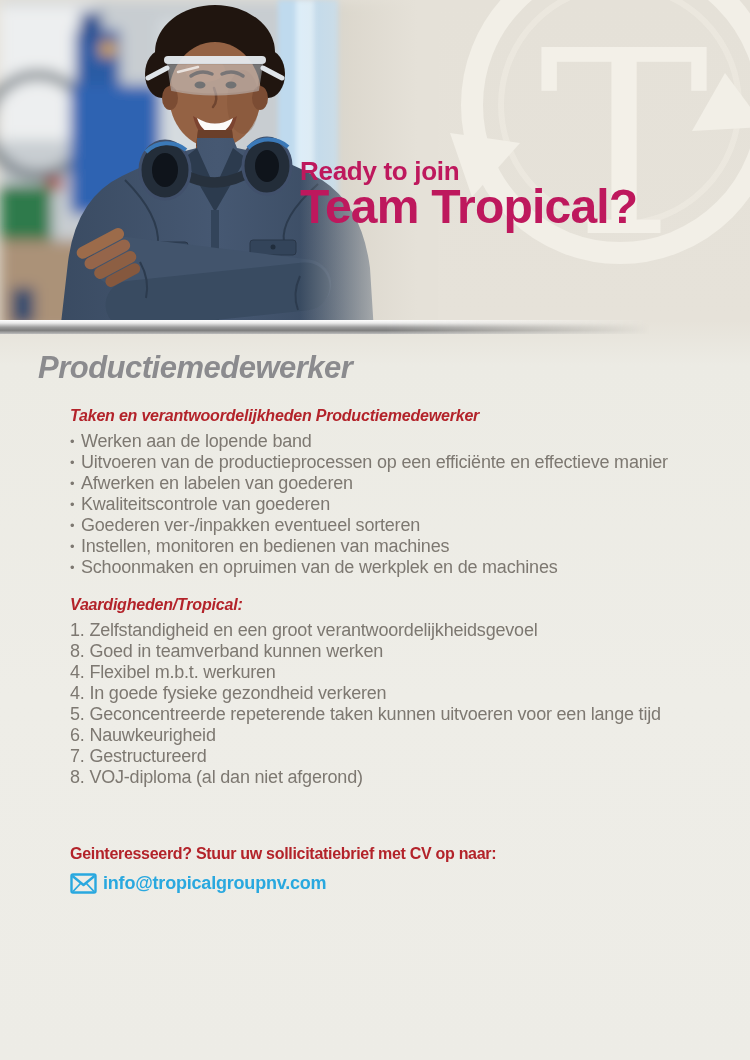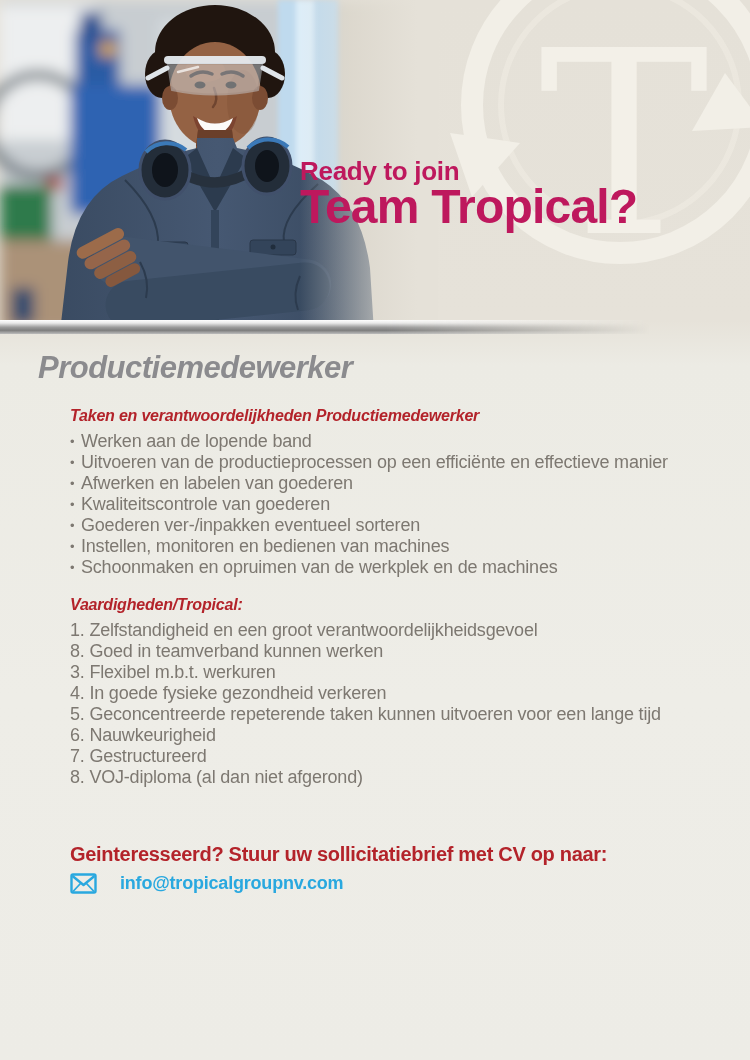--- a/index.html
+++ b/index.html
@@ -37,24 +37,24 @@
   .sec-heading{
     font-size:16px;font-weight:700;color:#b3232a;
     letter-spacing:-0.2px;margin:0 0 6px 0;line-height:19px;font-style:italic;
   }
   ul.flyer-list{list-style:none;margin:0;padding:0;font-size:18px;line-height:21px;letter-spacing:-0.2px;}
   ul.bullet-list li{position:relative;padding-left:11px;}
   ul.bullet-list li::before{content:"\2022";position:absolute;left:0;top:0;font-size:13px;}
   
   .contact{left:70px;top:842px;width:620px;}
   .contact-prompt{
-    margin:0;color:#b3232a;font-size:20px;font-weight:700;
+    margin:0;color:#b3232a;font-size:16px;font-weight:700;
     letter-spacing:-0.3px;line-height:24px;
   }
-  .email-row{display:flex;align-items:center;gap:23px;margin-top:7px;}
+  .email-row{display:flex;align-items:center;gap:6px;margin-top:7px;}
   .email-link{
     color:#29a8df;font-size:18px;font-weight:600;letter-spacing:-0.2px;
     text-decoration:none;
   }
 </style>
 </head>
 <body>
 
 <svg class="abs watermark" viewBox="0 0 400 400" width="400" height="400" aria-hidden="true">
   <circle cx="200" cy="200" r="148" fill="none" stroke="#f2efe7" stroke-width="22"></circle>
@@ -204,21 +204,21 @@
       <li>Instellen, monitoren en bedienen van machines</li>
       <li>Schoonmaken en opruimen van de werkplek en de machines</li>
     </ul>
 </section>
 
 <section class="abs section sec-skills">
   <h2 class="sec-heading">Vaardigheden/Tropical:</h2>
   <ul class="flyer-list">
       <li>1. Zelfstandigheid en een groot verantwoordelijkheidsgevoel</li>
       <li>8. Goed in teamverband kunnen werken</li>
-      <li>3. Flexibel m.b.t. werkuren</li>
+      <li>4. Flexibel m.b.t. werkuren</li>
       <li>4. In goede fysieke gezondheid verkeren</li>
       <li>5. Geconcentreerde repeterende taken kunnen uitvoeren voor een lange tijd</li>
       <li>6. Nauwkeurigheid</li>
       <li>7. Gestructureerd</li>
       <li>8. VOJ-diploma (al dan niet afgerond)</li>
     </ul>
 </section>
 
 <div class="abs contact">
   <p class="contact-prompt">Geinteresseerd? Stuur uw sollicitatiebrief met CV op naar:</p>

